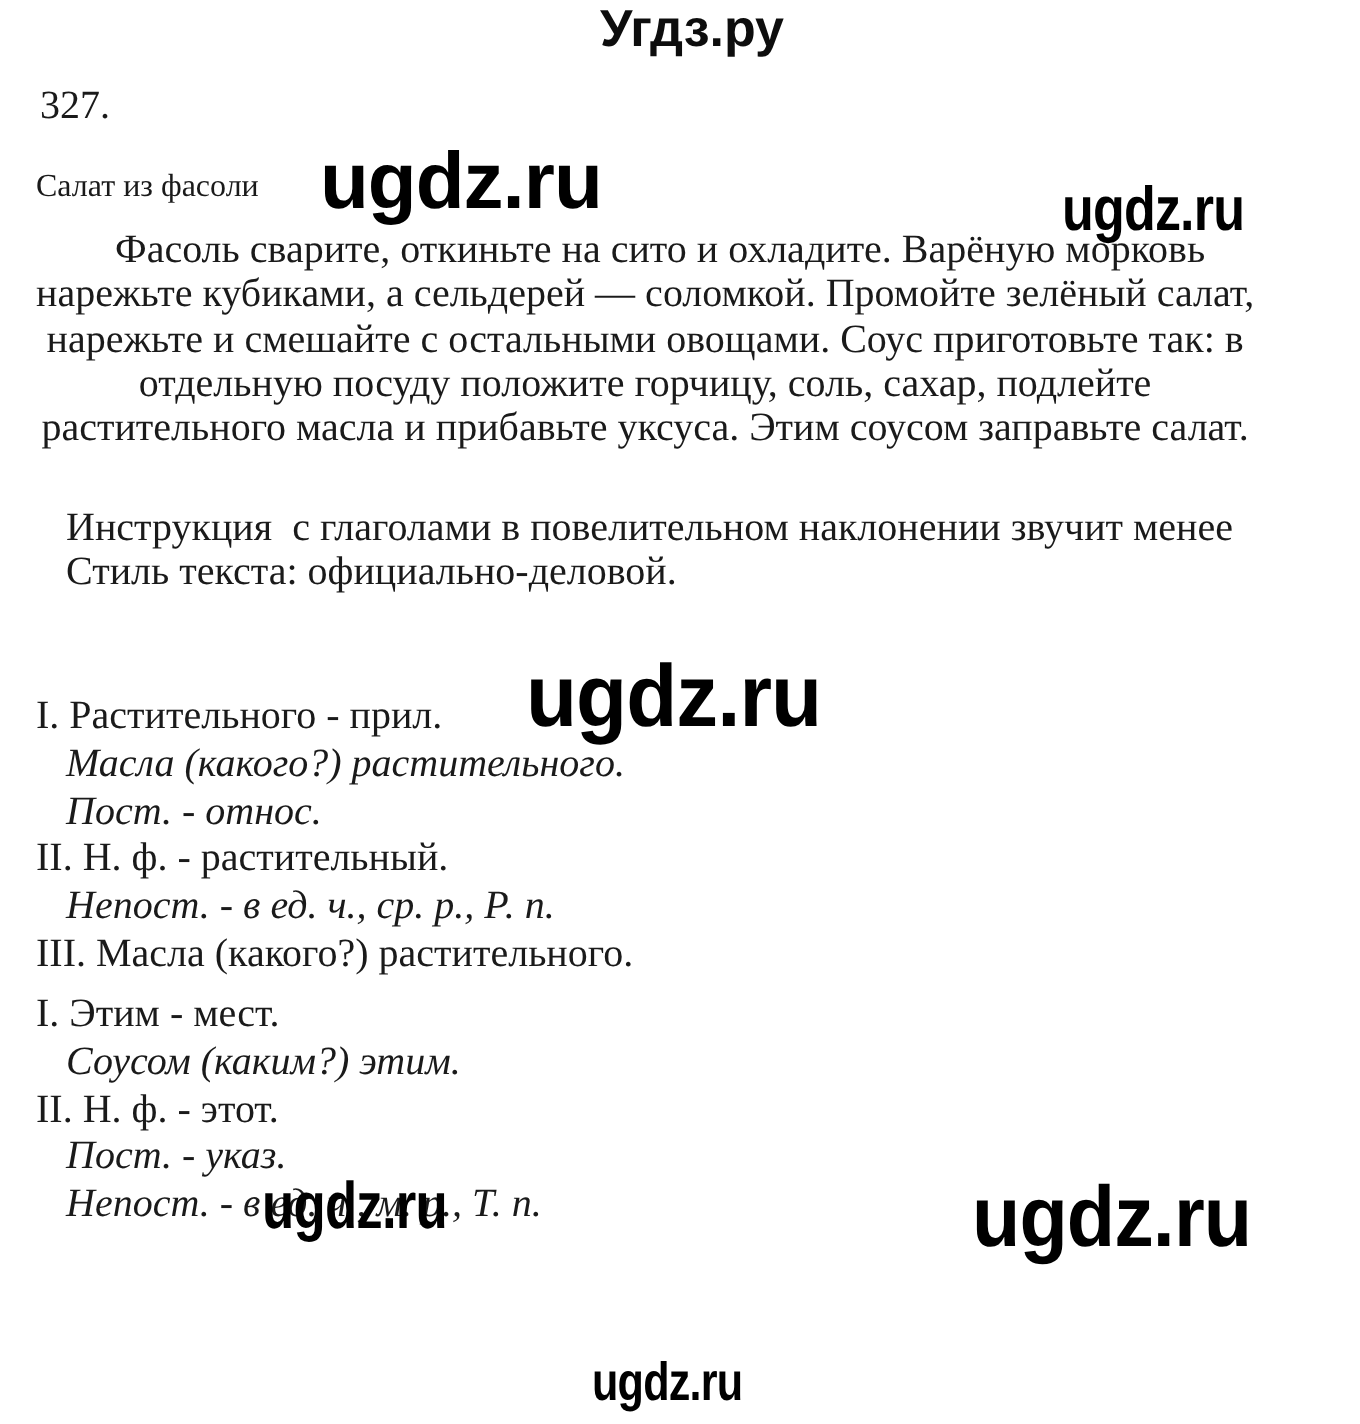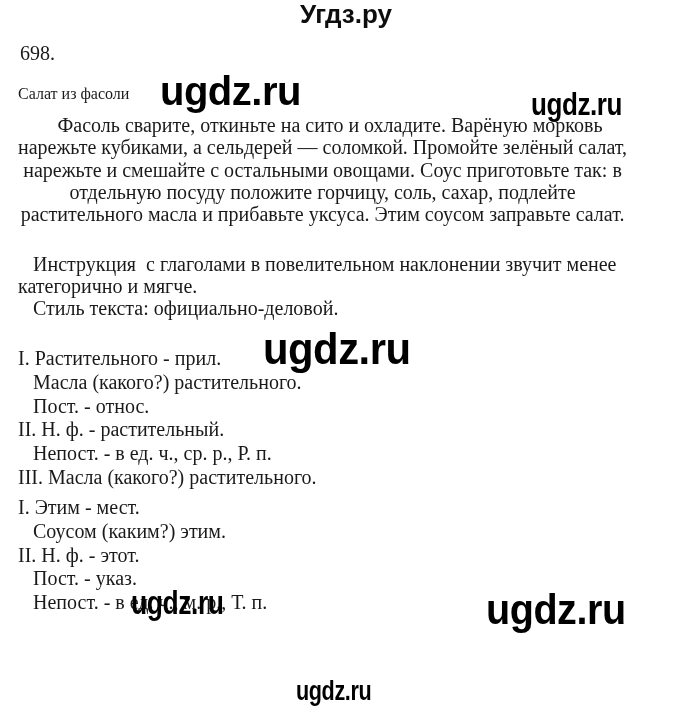--- a/index.html
+++ b/index.html
@@ -40,21 +40,21 @@
   .text-block { position: absolute; left: 18px; }
   .text-block .line { white-space: pre; font-size: 20px; }
   .recipe-text   { top: 114px; text-align: center; }
   .recipe-text .line { line-height: 22.3px; }
   .notes-block   { top: 254px; }
   .notes-block .line { line-height: 21.8px; }
   .analysis-1    { top: 347px; }
   .analysis-2    { top: 496px; }
   .analysis-1 .line, .analysis-2 .line { line-height: 23.8px; }
   .line.indent { padding-left: 15px; }
-  .line.sub    { padding-left: 15px; }
+  .line.sub    { padding-left: 15px; font-style: italic; }
   
   .wm {
     position: absolute;
     font-family: "Liberation Sans", "DejaVu Sans", sans-serif;
     font-weight: bold;
     color: #000000;
     line-height: 1;
     letter-spacing: -0.5px;
     transform-origin: left top;
     white-space: pre;
@@ -66,35 +66,34 @@
   .wm-5 { top: 588px; left: 486px; font-size: 43px; transform: scaleX(0.92); }
   .wm-6 { top: 678px; left: 296px; font-size: 27px; transform: scaleX(0.80); }
 </style>
 </head>
 <body>
 
 <div class="page">
 
   <div class="site-header">Угдз.ру</div>
 
-  <div class="task-number">698.</div>
+  <div class="task-number">327.</div>
 
   <div class="recipe-title">Салат из фасоли</div>
 
   <div class="text-block recipe-text">
     <div class="line indent">Фасоль сварите, откиньте на сито и охладите. Варёную морковь</div>
     <div class="line">нарежьте кубиками, а сельдерей — соломкой. Промойте зелёный салат,</div>
     <div class="line">нарежьте и смешайте с остальными овощами. Соус приготовьте так: в</div>
     <div class="line">отдельную посуду положите горчицу, соль, сахар, подлейте</div>
     <div class="line">растительного масла и прибавьте уксуса. Этим соусом заправьте салат.</div>
   </div>
 
   <div class="text-block notes-block">
     <div class="line indent">Инструкция  с глаголами в повелительном наклонении звучит менее</div>
-    <div class="line">категорично и мягче.</div>
     <div class="line indent">Стиль текста: официально-деловой.</div>
   </div>
 
   <div class="text-block analysis-1">
     <div class="line">I. Растительного - прил.</div>
     <div class="line sub">Масла (какого?) растительного.</div>
     <div class="line sub">Пост. - относ.</div>
     <div class="line">II. Н. ф. - растительный.</div>
     <div class="line sub">Непост. - в ед. ч., ср. р., Р. п.</div>
     <div class="line">III. Масла (какого?) растительного.</div>

